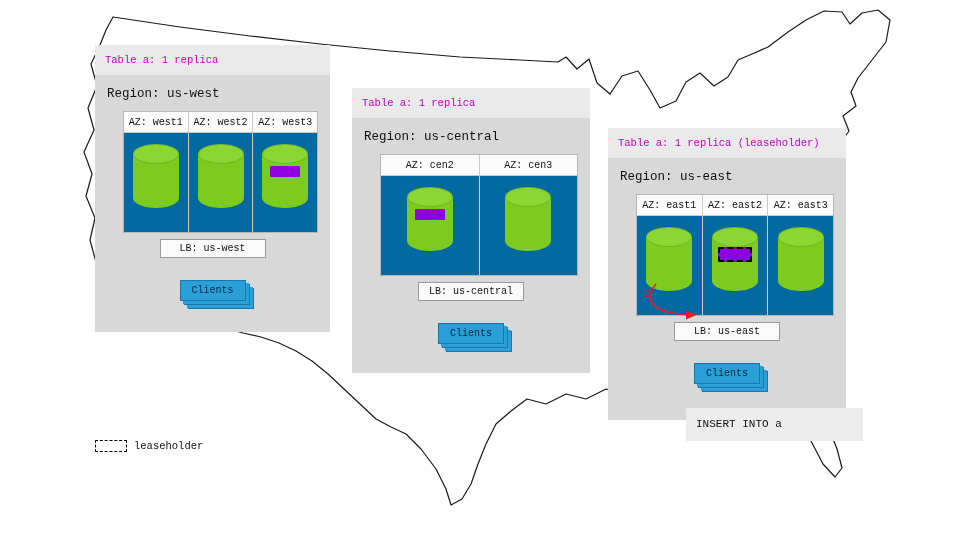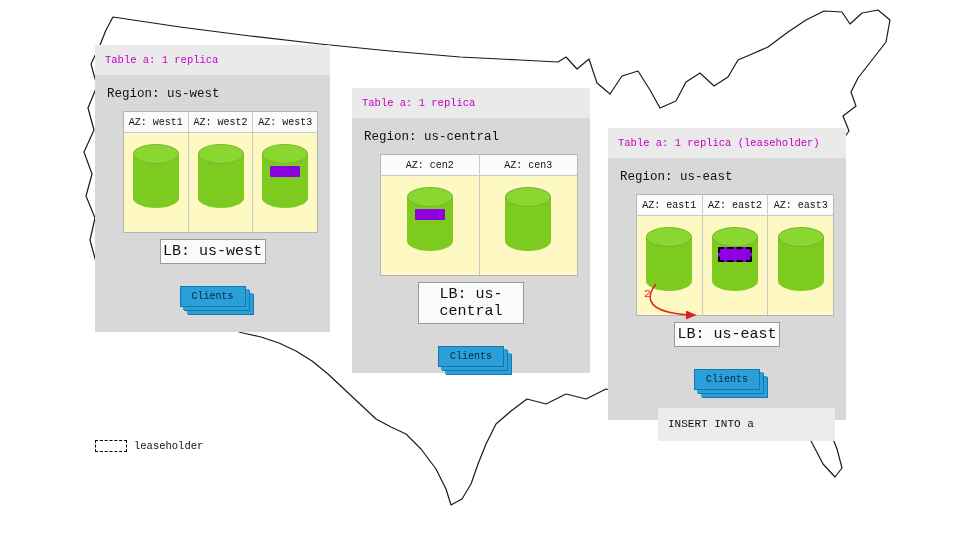--- a/index.html
+++ b/index.html
@@ -10,46 +10,46 @@
   
   .panel{position:absolute;z-index:2;}
   .panel-west{left:95px;top:45px;width:235px;height:287px;}
   .panel-central{left:352px;top:88px;width:238px;height:285px;}
   .panel-east{left:608px;top:128px;width:238px;height:292px;}
   .panel-title{height:30px;line-height:30px;background:#eaeaea;color:#c400c4;
                font-size:10.5px;padding:0 10px;white-space:nowrap;}
   .panel-body{background:#d8d8d8;height:calc(100% - 30px);box-sizing:border-box;
               padding:8px 12px 12px;position:relative;}
   .region-label{font-size:12.5px;color:#111;margin:4px 0 10px;}
-  .az-box{display:flex;background:#fef9c3;border:1px solid #b5b5b5;height:120px;margin-left:16px;}
+  .az-box{display:flex;background:#0369a1;border:1px solid #b5b5b5;height:120px;margin-left:16px;}
   .az-col{flex:1;border-right:1px solid #c9c9c9;position:relative;}
   .az-col:last-child{border-right:none;}
   .az-label{font-size:10px;text-align:center;padding:5px 0 4px;
             border-bottom:1px solid #c9c9c9;background:#fbfbfb;color:#111;}
   .cyl-wrap{display:flex;justify-content:center;margin-top:11px;}
   
   .cyl{position:relative;width:46px;height:64px;}
   .cyl-body{position:absolute;top:10px;bottom:0;left:0;right:0;background:#7ccb1e;
             border-radius:0 0 23px 23px / 0 0 10px 10px;}
   .cyl-top{position:absolute;top:0;left:0;width:46px;height:20px;background:#8bd732;
            border-radius:50%;border:1px solid rgba(0,0,0,.15);box-sizing:border-box;}
   .chip{position:absolute;top:22px;left:50%;margin-left:-15px;width:30px;height:11px;
         background:#8f00e0;border-radius:1px;z-index:3;}
   .chip.leaseholder{border:2px dashed #000;margin-left:-17px;top:20px;}
   
   .lb-box{width:104px;margin:6px auto 0;background:#fafafa;border:1px solid #999;
-          font-size:15px;text-align:center;padding:3px 0;color:#111;}
+          font-size:10px;text-align:center;padding:3px 0;color:#111;}
   .clients-btn{width:64px;margin:22px auto 0;background:#2b9fd8;border:1px solid #1577ab;
                color:#03283d;font-size:10px;text-align:center;padding:4px 0;
                box-shadow:3px 3px 0 0 #2b9fd8,4px 4px 0 0 #1577ab,
                           7px 7px 0 0 #2b9fd8,8px 8px 0 0 #1577ab;}
   
   #arrow-svg{position:absolute;left:0;top:0;z-index:4;pointer-events:none;}
   .step-label{position:absolute;left:644px;top:288px;color:#e02020;font-size:11px;z-index:5;}
-  .sql-box{position:absolute;left:658px;top:408px;width:157px;z-index:5;background:#ececec;
+  .sql-box{position:absolute;left:686px;top:408px;width:157px;z-index:5;background:#ececec;
            padding:8px 10px;font-size:11px;line-height:1.55;color:#111;}
   .legend{position:absolute;left:95px;top:440px;display:flex;align-items:center;z-index:2;}
   .legend-swatch{width:30px;height:10px;background:#fff;border:1.5px dashed #000;margin-right:7px;}
   .legend-label{font-size:10.5px;color:#111;}
 </style>
 </head>
 <body>
 
 <div id="stage">
 

